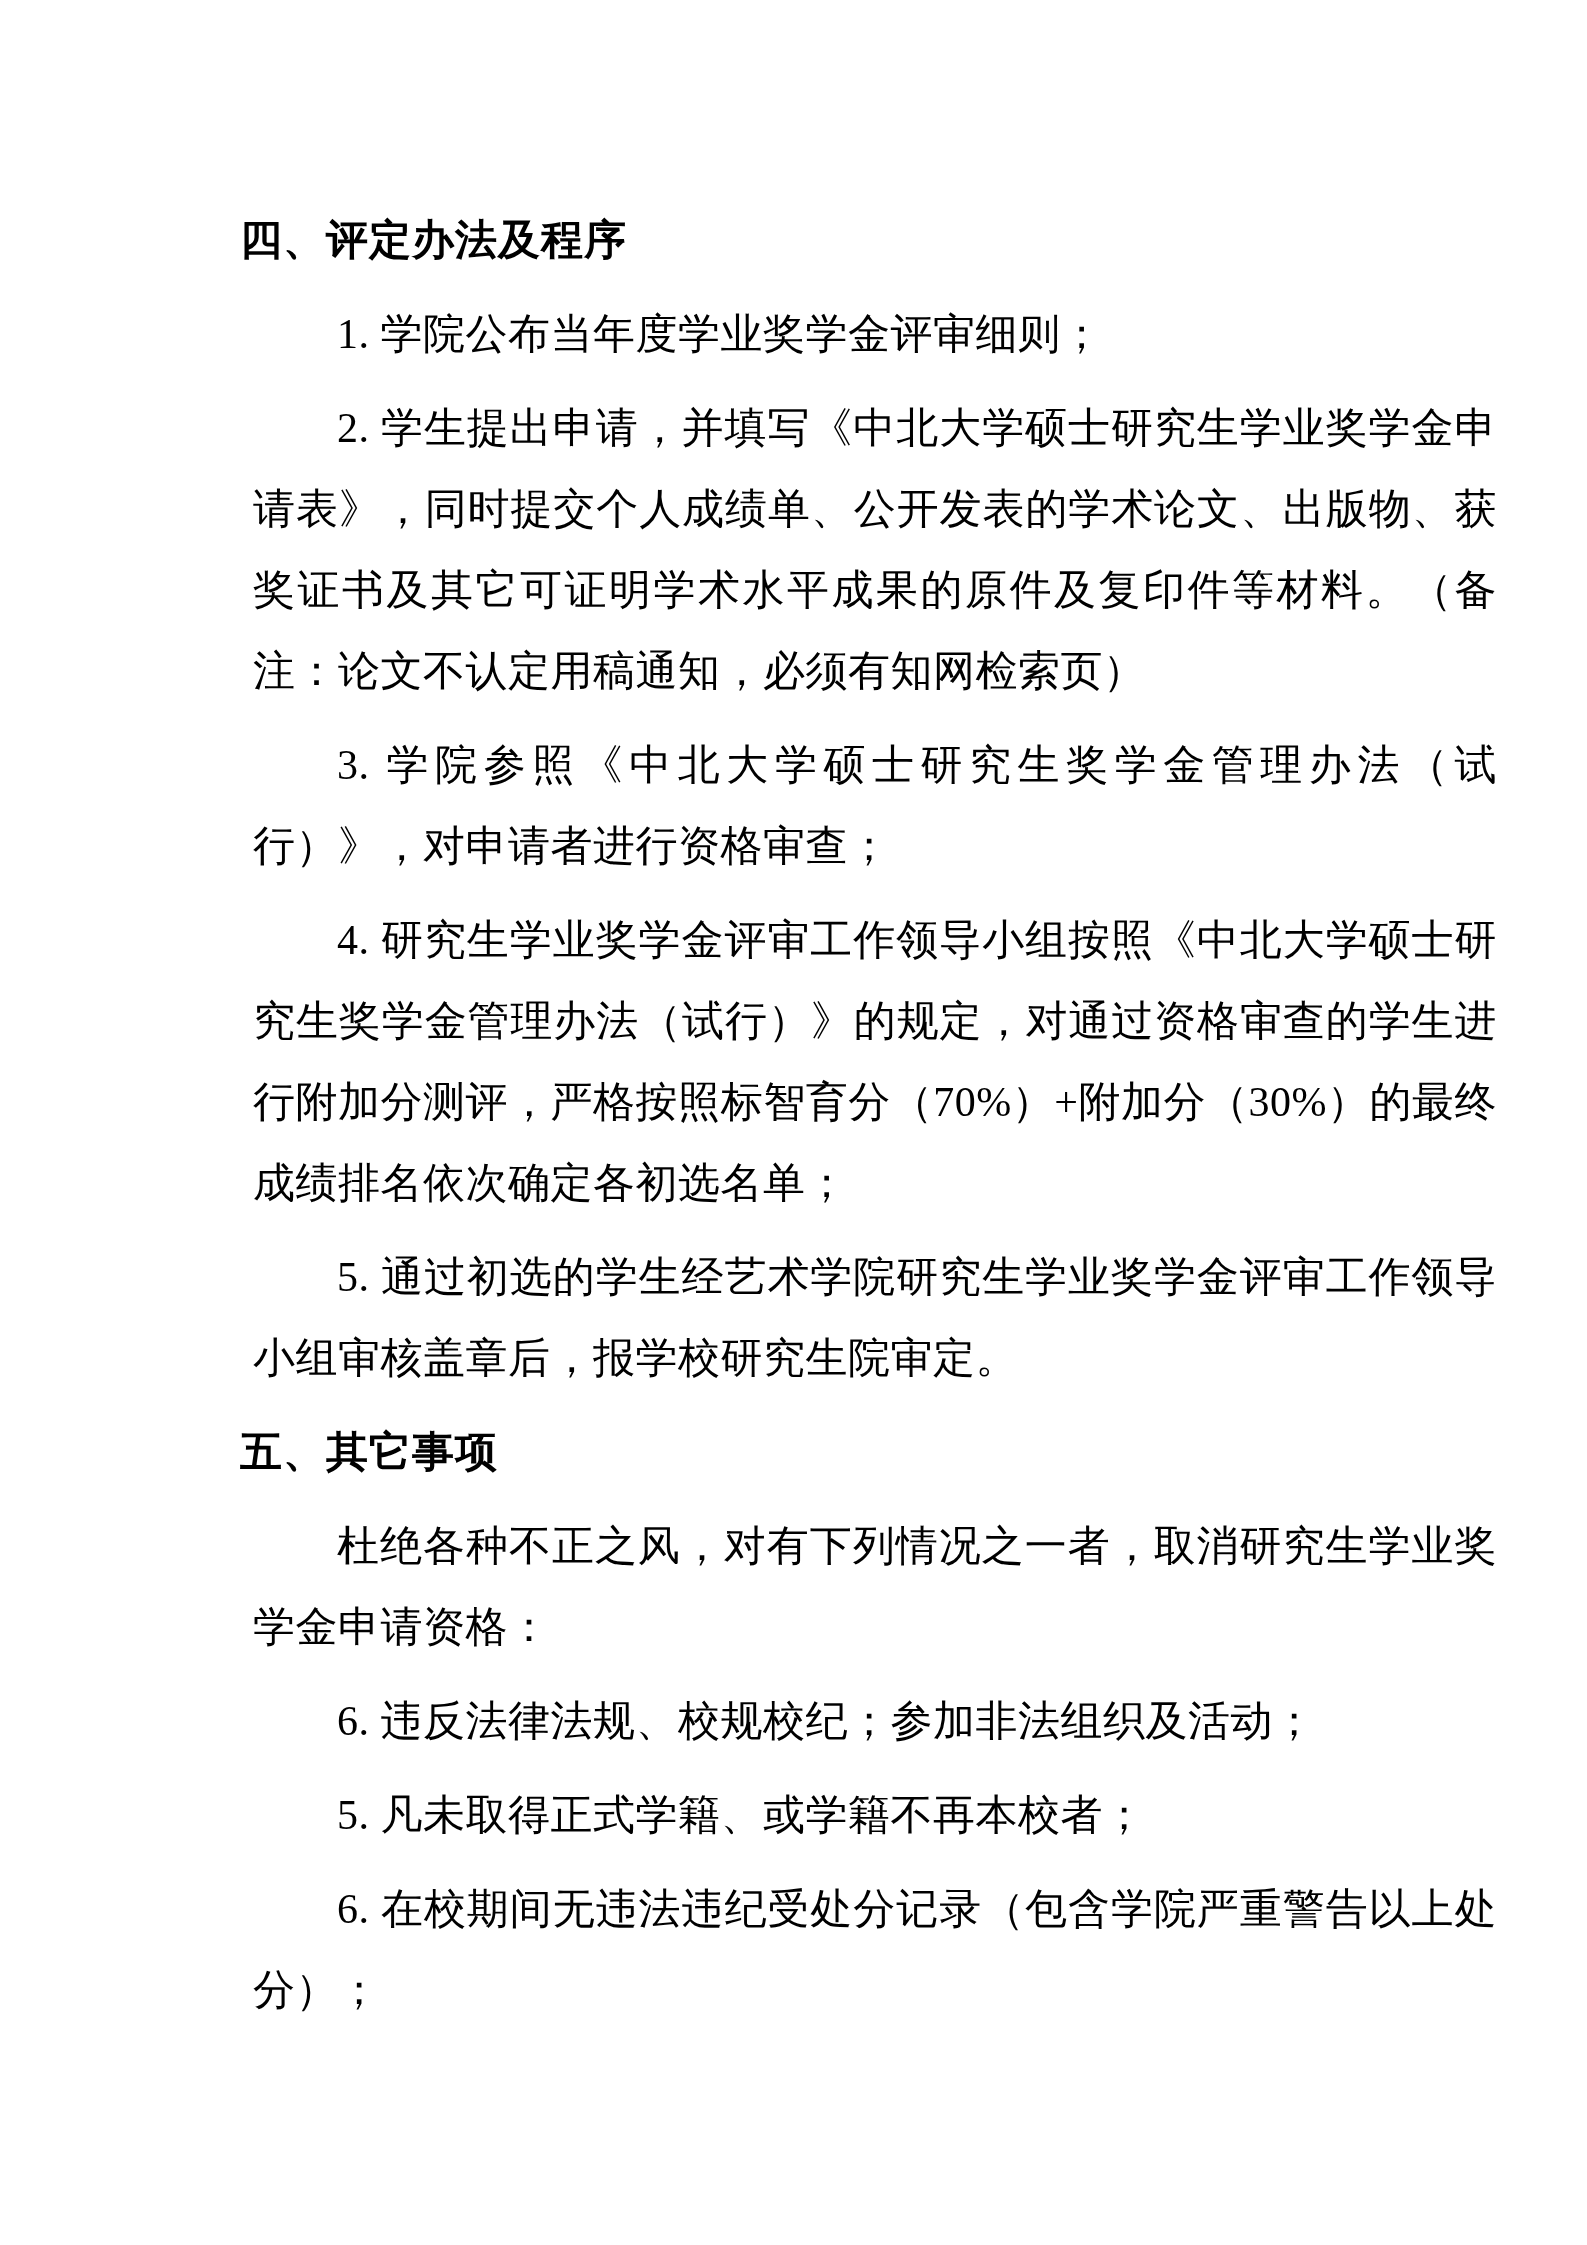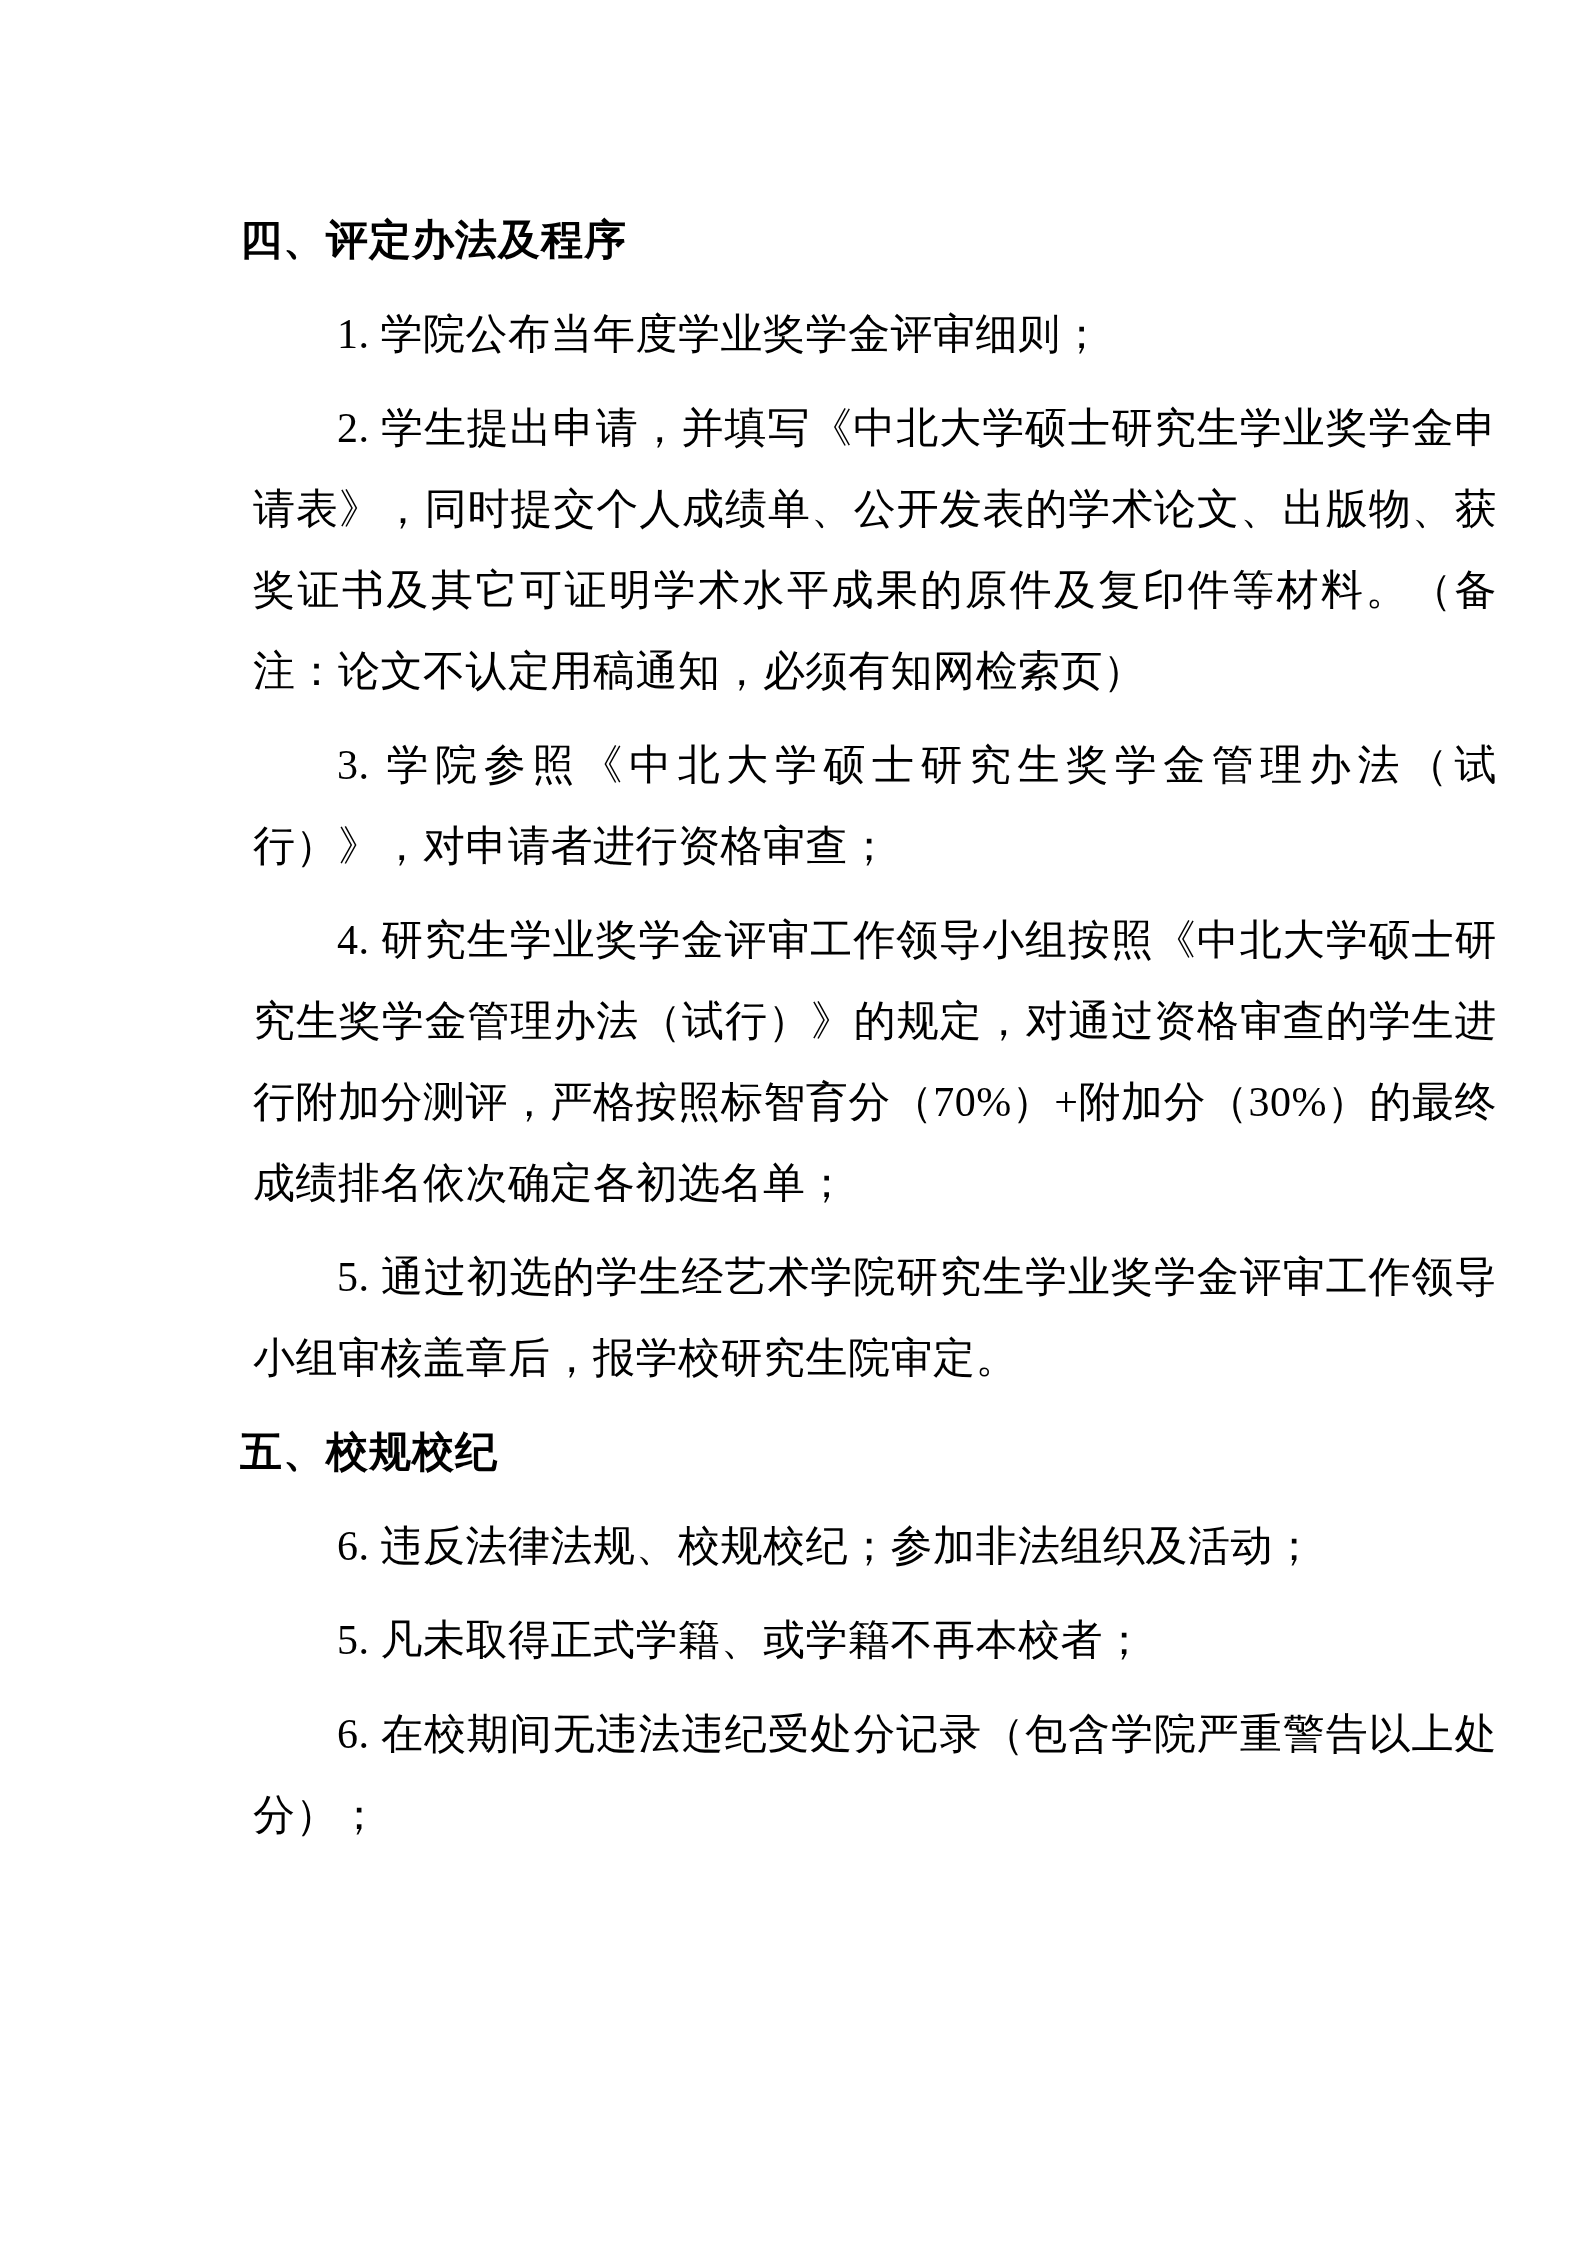--- a/index.html
+++ b/index.html
@@ -50,22 +50,23 @@
     <p class="para">1. 学院公布当年度学业奖学金评审细则；</p>
 
     <p class="para">2. 学生提出申请，并填写《中北大学硕士研究生学业奖学金申请表》，同时提交个人成绩单、公开发表的学术论文、出版物、获奖证书及其它可证明学术水平成果的原件及复印件等材料。（备注：论文不认定用稿通知，必须有知网检索页）</p>
 
     <p class="para">3. 学院参照《中北大学硕士研究生奖学金管理办法（试行）》，对申请者进行资格审查；</p>
 
     <p class="para">4. 研究生学业奖学金评审工作领导小组按照《中北大学硕士研究生奖学金管理办法（试行）》的规定，对通过资格审查的学生进行附加分测评，严格按照标智育分（70%）+附加分（30%）的最终成绩排名依次确定各初选名单；</p>
 
     <p class="para">5. 通过初选的学生经艺术学院研究生学业奖学金评审工作领导小组审核盖章后，报学校研究生院审定。</p>
 
-    <h2 class="heading">五、校规校纪</h2>
+    <h2 class="heading">五、其它事项</h2>
 
+    <p class="para">杜绝各种不正之风，对有下列情况之一者，取消研究生学业奖学金申请资格：</p>
 
     <p class="para">6. 违反法律法规、校规校纪；参加非法组织及活动；</p>
 
 
     <p class="para">5. 凡未取得正式学籍、或学籍不再本校者；</p>
 
     <p class="para">6. 在校期间无违法违纪受处分记录（包含学院严重警告以上处分）；</p>
 
   </div>
 </div>

